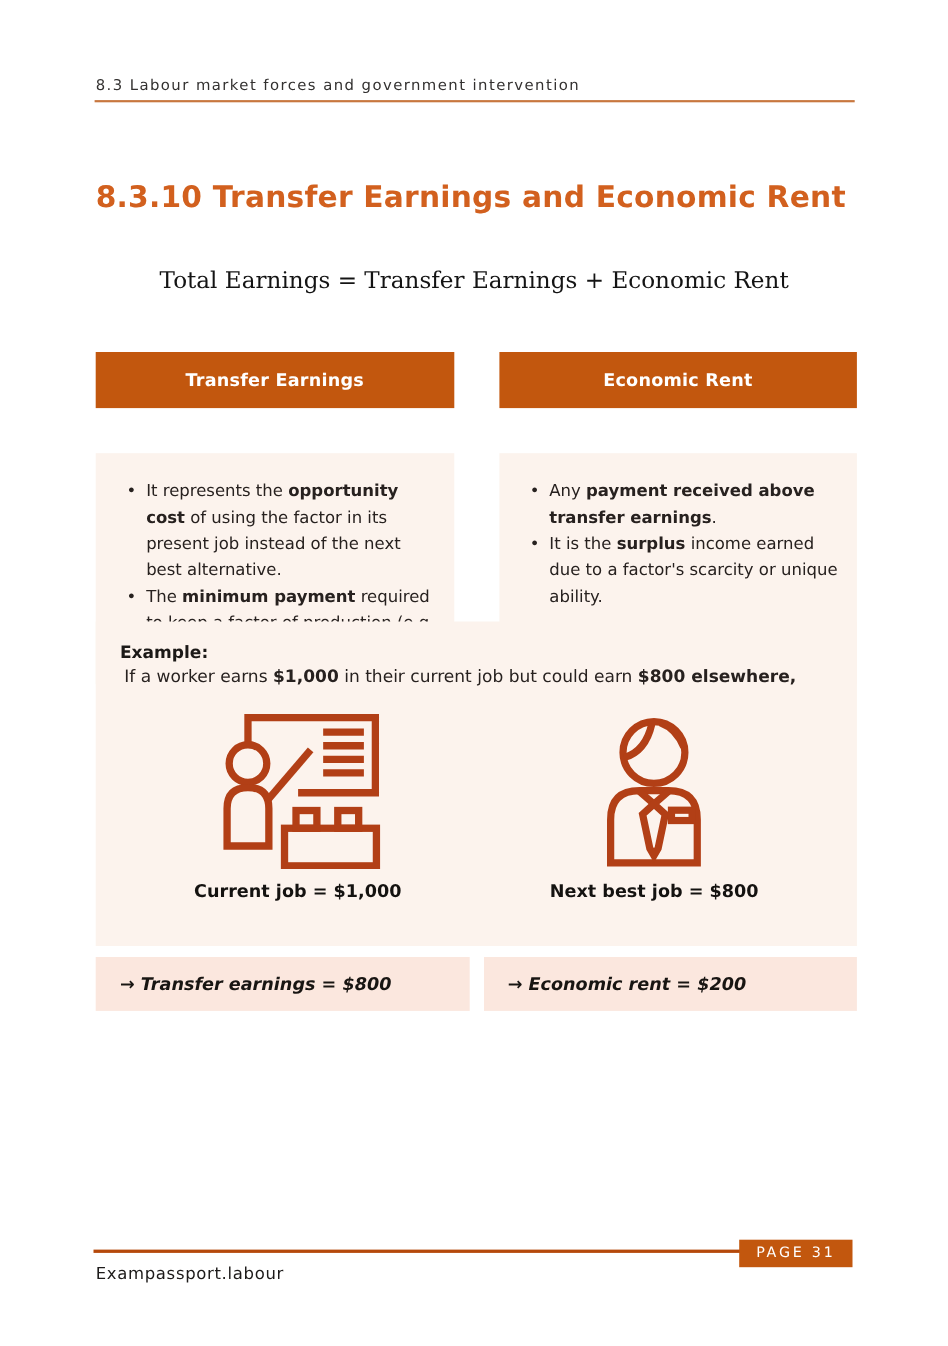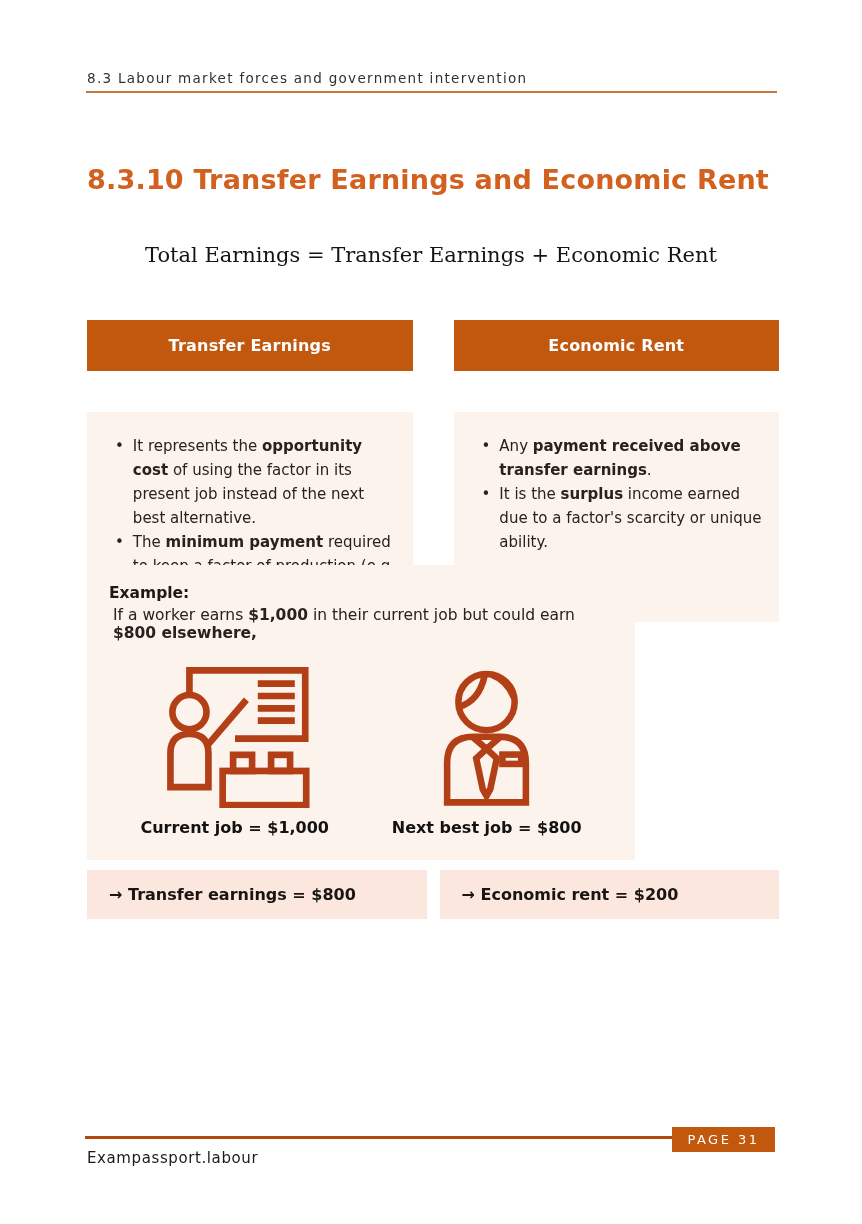--- a/index.html
+++ b/index.html
@@ -52,36 +52,36 @@
   }
   .colbody{
     background:var(--panel-cream);
     min-height:174px;
     padding:22px 16px 20px 20px;
     font-size:15px;line-height:1.6;color:var(--text-dark);
   }
   .bullet{display:flex;}
   .bullet::before{content:"\2022";margin:0 9px 0 8px;flex:0 0 auto;}
   .example{
-    position:absolute;left:87px;top:565px;width:548px;height:295px;
+    position:absolute;left:87px;top:565px;width:692px;height:295px;
     background:var(--panel-cream);
     padding:19px 22px;
   }
   .ex-label{font-size:15.5px;font-weight:bold;color:#1c1917;}
   .ex-sentence{margin-top:4px;padding-left:4px;font-size:15.5px;color:var(--text-dark);}
   .ex-row{
     display:flex;justify-content:space-around;align-items:flex-end;
     margin-top:16px;
   }
   .ex-item{display:flex;flex-direction:column;align-items:center;}
   .ex-item svg{color:var(--icon-stroke);display:block;}
   .caption{margin-top:10px;font-size:16px;font-weight:bold;color:#141210;}
   .results{
     position:absolute;left:87px;top:870px;width:692px;
-    display:grid;grid-template-columns:1fr 1fr;column-gap:13px;
+    display:grid;grid-template-columns:1fr 1fr;column-gap:13px;font-style:italic;
   }
   .result{
     background:var(--panel-pink);height:49px;
     display:flex;align-items:center;padding-left:22px;
     font-size:16px;font-weight:bold;color:#181512;
   }
   .footrule{
     position:absolute;left:85px;top:1136px;width:589px;height:3px;
     background:var(--footer-line);
   }

